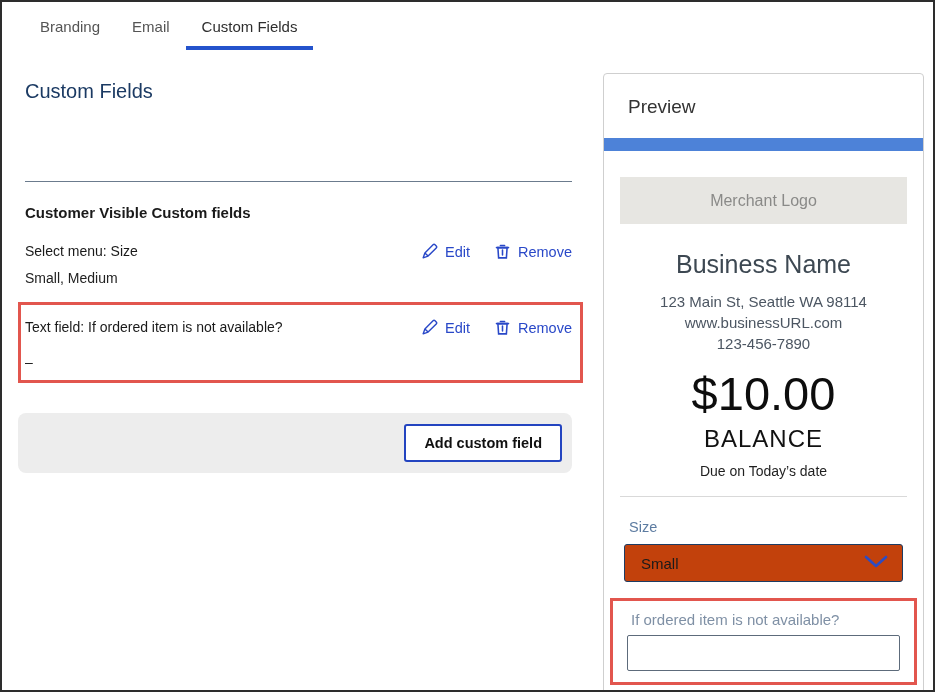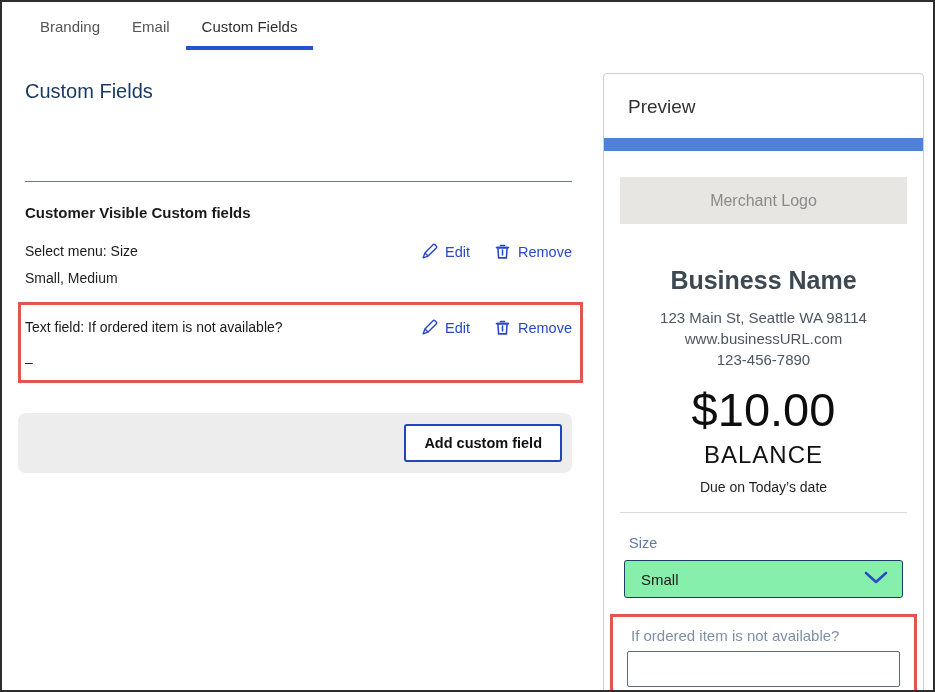--- a/index.html
+++ b/index.html
@@ -128,25 +128,25 @@
     margin: 26px 16px 0;
     height: 47px;
     background: #e7e6e2;
     color: #8a8a88;
     font-size: 16px;
     display: flex;
     align-items: center;
     justify-content: center;
   }
   .business-name {
-    margin-top: 42px;
+    margin-top: 26px;
     text-align: center;
     font-size: 25px;
     color: #3d4852;
-    font-weight: 700;
+    font-weight: 400;
   }
   .address-block {
     margin-top: 12px;
     text-align: center;
     font-size: 15px;
     line-height: 21px;
     color: #4c5662;
   }
   .amount {
     margin-top: 12px;
@@ -179,21 +179,21 @@
   .select-box {
     margin: 9px 20px 0;
     height: 38px;
     border: 1px solid #1d3c63;
     border-radius: 3px;
     display: flex;
     align-items: center;
     justify-content: space-between;
     padding: 0 14px 0 16px;
     cursor: pointer;
-    background: #86efac;
+    background: #c2410c;
   }
   .select-value { font-size: 15px; color: #1a1a1a; }
   .preview-highlight {
     margin: 16px 6px 0;
     border: 3px solid #e2564e;
     padding: 10px 10px 11px;
   }
   .preview-field-label {
     margin: 0 0 7px 8px;
     font-size: 15px;

